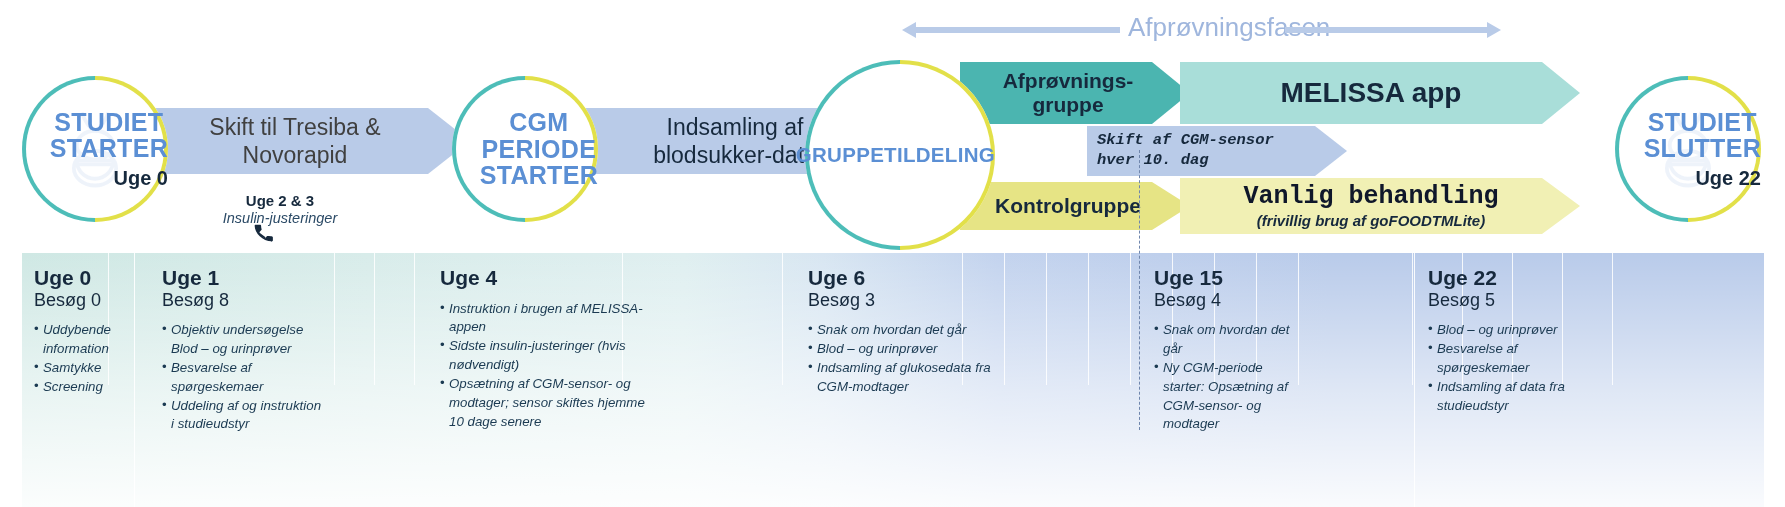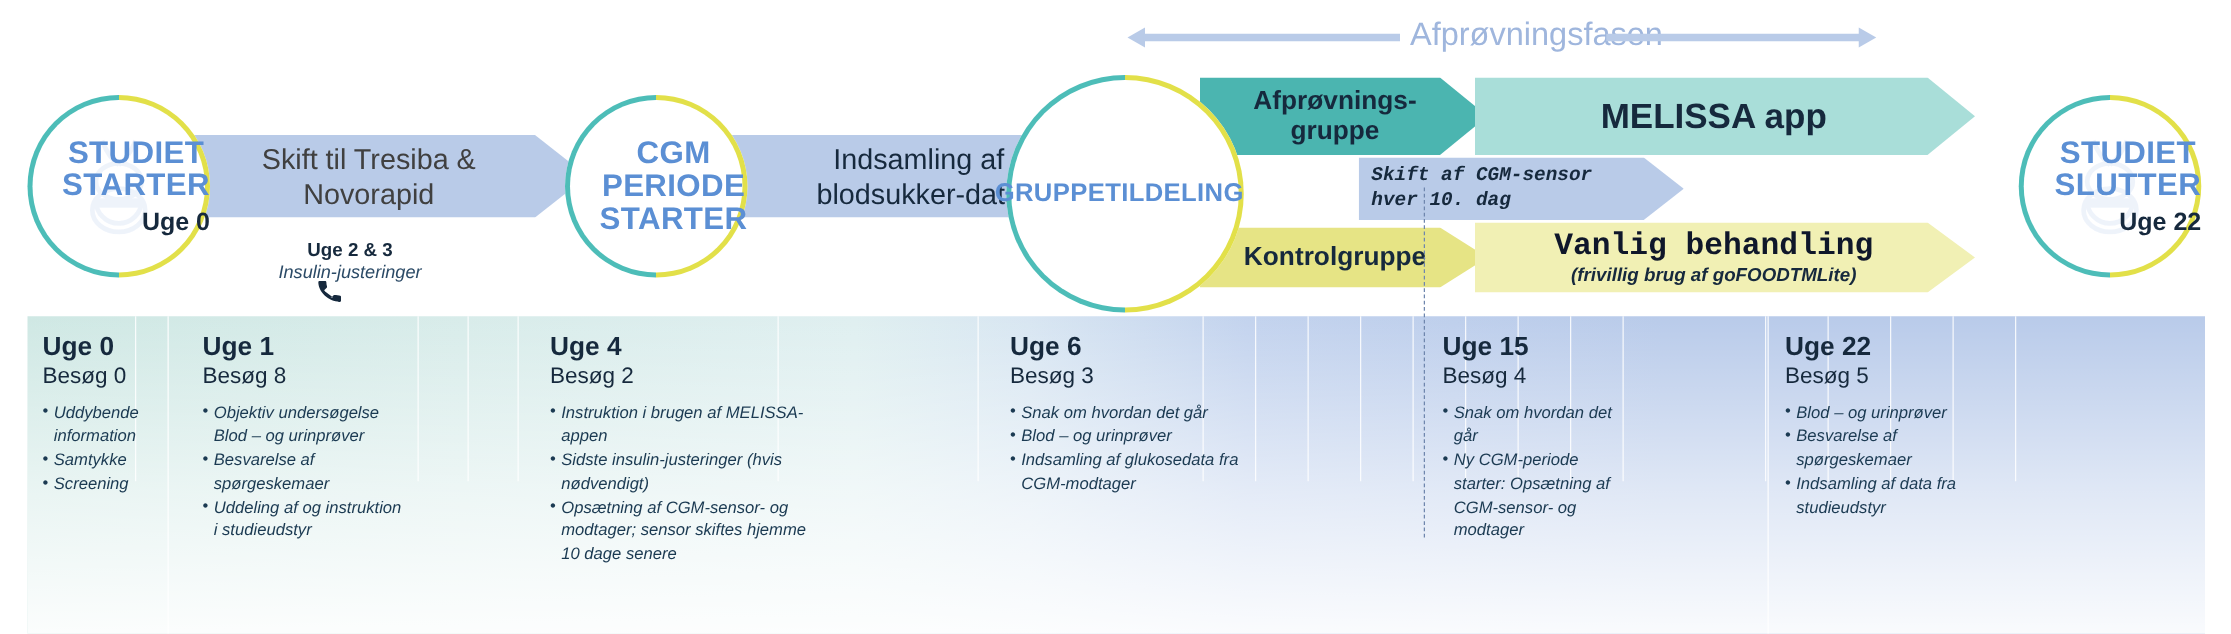--- a/index.html
+++ b/index.html
@@ -265,21 +265,20 @@
       <div class="tl-visit">Besøg 8</div>
       <ul class="tl-list">
         <li>Objektiv undersøgelse Blod – og urinprøver</li>
         <li>Besvarelse af spørgeskemaer</li>
         <li>Uddeling af og instruktion i studieudstyr</li>
       </ul>
     </div>
 
     <div class="tl-col" style="left:394px; width:240px; padding:13px 8px 0 24px;">
       <div class="tl-week">Uge 4</div>
-      <div class="tl-visit">Besøg 2</div>
       <ul class="tl-list" style="width:215px;">
         <li>Instruktion i brugen af MELISSA-appen</li>
         <li>Sidste insulin-justeringer (hvis nødvendigt)</li>
         <li>Opsætning af CGM-sensor- og modtager; sensor skiftes hjemme 10 dage senere</li>
       </ul>
     </div>
 
     <div class="tl-col" style="left:762px; width:240px; padding:13px 8px 0 24px;">
       <div class="tl-week">Uge 6</div>
       <div class="tl-visit">Besøg 3</div>

